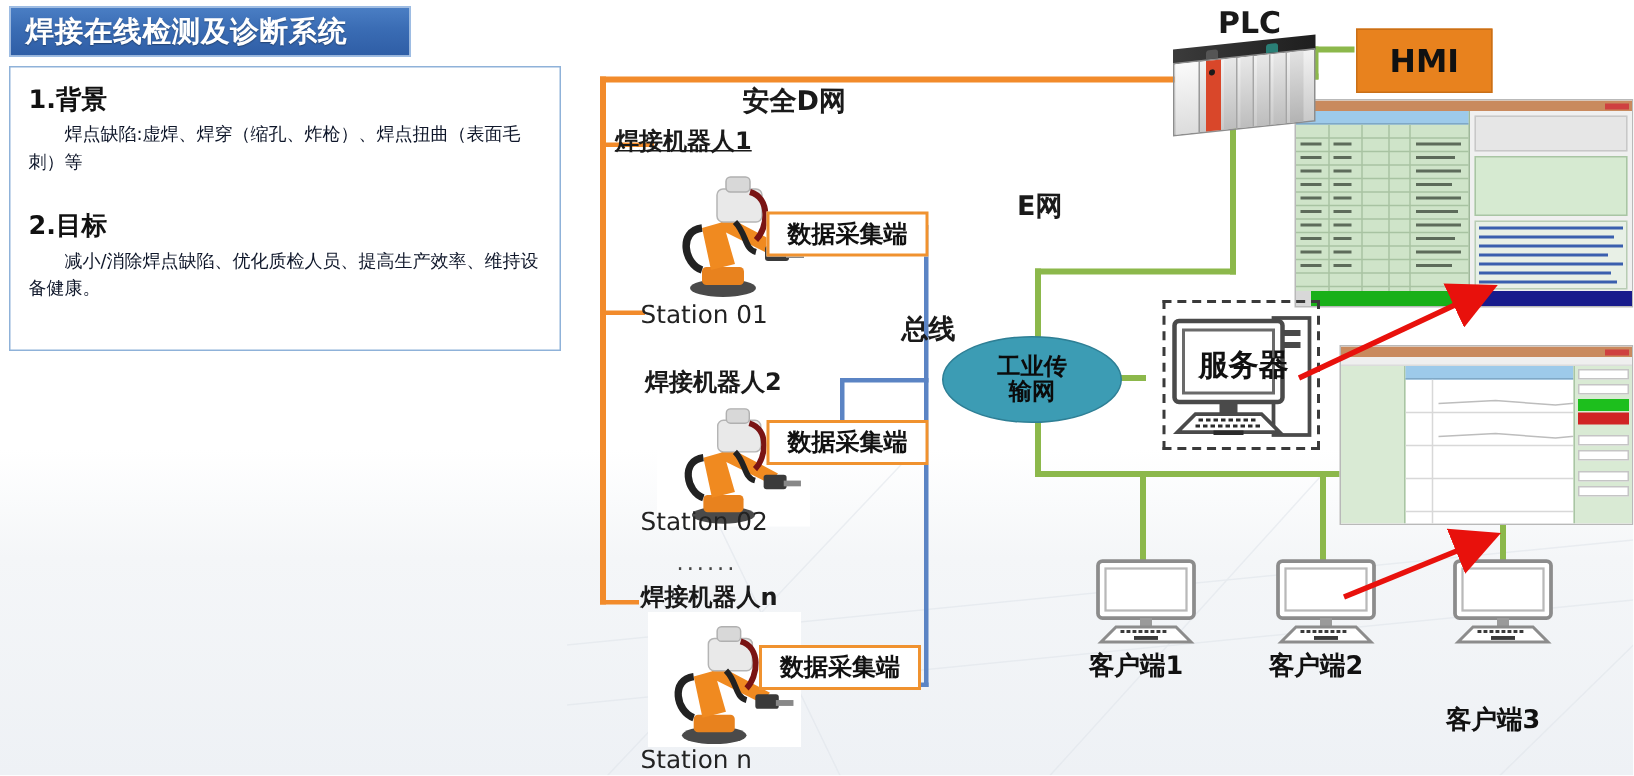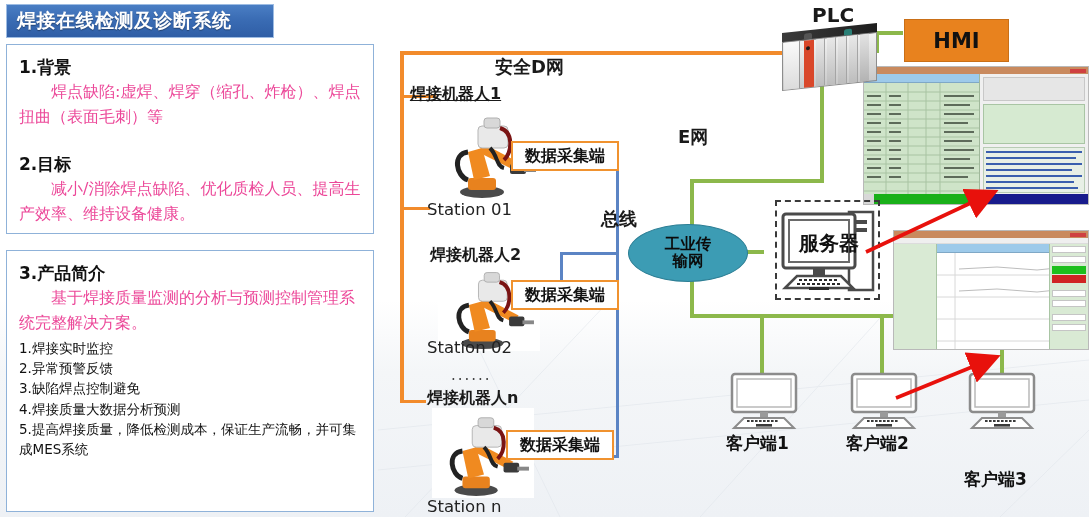--- a/index.html
+++ b/index.html
@@ -30,21 +30,21 @@
   .panel {
     position:absolute; z-index:5; background:#fff;
     border:1px solid #8fb2d9; padding:8px 12px 10px 12px;
   }
   .panel-a { left:6px; top:44px; width:368px; height:190px; }
   .panel-b { left:6px; top:250px; width:368px; height:262px; }
   .h {
     font-size:17px; font-weight:bold; color:#111; margin:4px 0 2px 0; line-height:1.25;
   }
   .p {
-    font-size:16px; color:#ec4899; line-height:1.55; text-indent:2em; margin-bottom:2px;
+    font-size:12px; color:#0f172a; line-height:1.55; text-indent:2em; margin-bottom:2px;
   }
   .li { font-size:13.5px; color:#111; line-height:1.5; text-indent:0; }
 
   .lbl { position:absolute; font-size:15px; color:#1a1a1a; white-space:nowrap; z-index:7;text-align:center; }
   .lbl.big { font-size:18px; }
   .lbl.robot { font-size:16px; font-weight:bold; }
   .lbl.station { font-size:16.5px; color:#222; font-family:"DejaVu Sans","Liberation Sans",sans-serif; }
   .lbl.client { font-size:17px; font-weight:bold; color:#111; }
   .lbl.dots { font-size:15px; letter-spacing:2px; color:#444; }
 
@@ -115,29 +115,20 @@
     <span>焊接在线检测及诊断系统</span>
   </div>
 
   <div class="panel panel-a">
     <div class="h">1.背景</div>
     <div class="p">焊点缺陷:虚焊、焊穿（缩孔、炸枪）、焊点扭曲（表面毛刺）等</div>
     <div class="h" style="margin-top:24px">2.目标</div>
     <div class="p">减小/消除焊点缺陷、优化质检人员、提高生产效率、维持设备健康。</div>
   </div>
 
-  <div class="panel panel-b">
-    <div class="h">3.产品简介</div>
-    <div class="p">基于焊接质量监测的分析与预测控制管理系统完整解决方案。</div>
-    <div class="li">1.焊接实时监控</div>
-    <div class="li">2.异常预警反馈</div>
-    <div class="li">3.缺陷焊点控制避免</div>
-    <div class="li">4.焊接质量大数据分析预测</div>
-    <div class="li">5.提高焊接质量，降低检测成本，保证生产流畅，并可集成MES系统</div>
-  </div>
 
   <div class="ln or" style="left:400px;  top:51px;  width:386px; height:4px;"></div>
   <div class="ln or" style="left:400px;  top:51px;  width:4px;   height:352px;"></div>
   <div class="ln or" style="left:400px;  top:95px;  width:36px;  height:3px;"></div>
   <div class="ln or" style="left:400px;  top:207px; width:30px;  height:3px;"></div>
   <div class="ln or" style="left:400px;  top:400px; width:26px;  height:3px;"></div>
 
   <div class="ln bl" style="left:616px; top:150px; width:3px; height:308px;"></div>
   <div class="ln bl" style="left:556px; top:150px; width:63px; height:3px;"></div>
   <div class="ln bl" style="left:560px; top:252px; width:59px; height:3px;"></div>
@@ -171,21 +162,21 @@
     <div style="position:absolute; left:24px; top:16px; width:4px; height:4px; background:#1a1a1a; border-radius:50%;"></div>
     <div style="position:absolute; left:34px; top:10px; width:9px; height:47px; background:linear-gradient(180deg,#e8e8e8,#bdbdbd); border-right:1px solid #a5a5a5;"></div>
     <div style="position:absolute; left:45px; top:10px; width:9px; height:47px; background:linear-gradient(180deg,#e8e8e8,#bdbdbd); border-right:1px solid #a5a5a5;"></div>
     <div style="position:absolute; left:56px; top:10px; width:9px; height:47px; background:linear-gradient(180deg,#e8e8e8,#bdbdbd); border-right:1px solid #a5a5a5;"></div>
     <div style="position:absolute; left:67px; top:10px; width:9px; height:47px; background:linear-gradient(180deg,#e8e8e8,#bdbdbd); border-right:1px solid #a5a5a5;"></div>
     <div style="position:absolute; left:78px; top:10px; width:9px; height:47px; background:linear-gradient(180deg,#e2e2e2,#b3b3b3);"></div>
     <div style="position:absolute; left:22px; top:3px; width:8px; height:6px; background:#555; border-radius:2px 2px 0 0;"></div>
     <div style="position:absolute; left:62px; top:3px; width:8px; height:6px; background:#2a7f76; border-radius:2px 2px 0 0;"></div>
   </div>
 
-  <div class="hmi" style="left:904px; top:19px; width:105px; height:43px;">
+  <div class="hmi" style="left:904px; top:19px; width:91px; height:43px;">
     <span>HMI</span>
   </div>
 
   <div class="lbl robot" style="left:410px; top:84px;text-decoration:underline;">焊接机器人1</div>
   <div class="robot-wrap" style="left:438px; top:108px; width:102px; height:92px;">
     <svg width="102" height="92" viewBox="0 0 102 92">
       <ellipse cx="44" cy="84" rx="22" ry="6" fill="#4a4a4a"></ellipse>
       <rect x="30" y="70" width="28" height="12" rx="3" fill="#E8821E"></rect>
       <path d="M36 72 L30 44 L44 40 L52 68 Z" fill="#F08A20"></path>
       <path d="M40 44 L76 62 L82 55 L46 36 Z" fill="#F08A20"></path>

